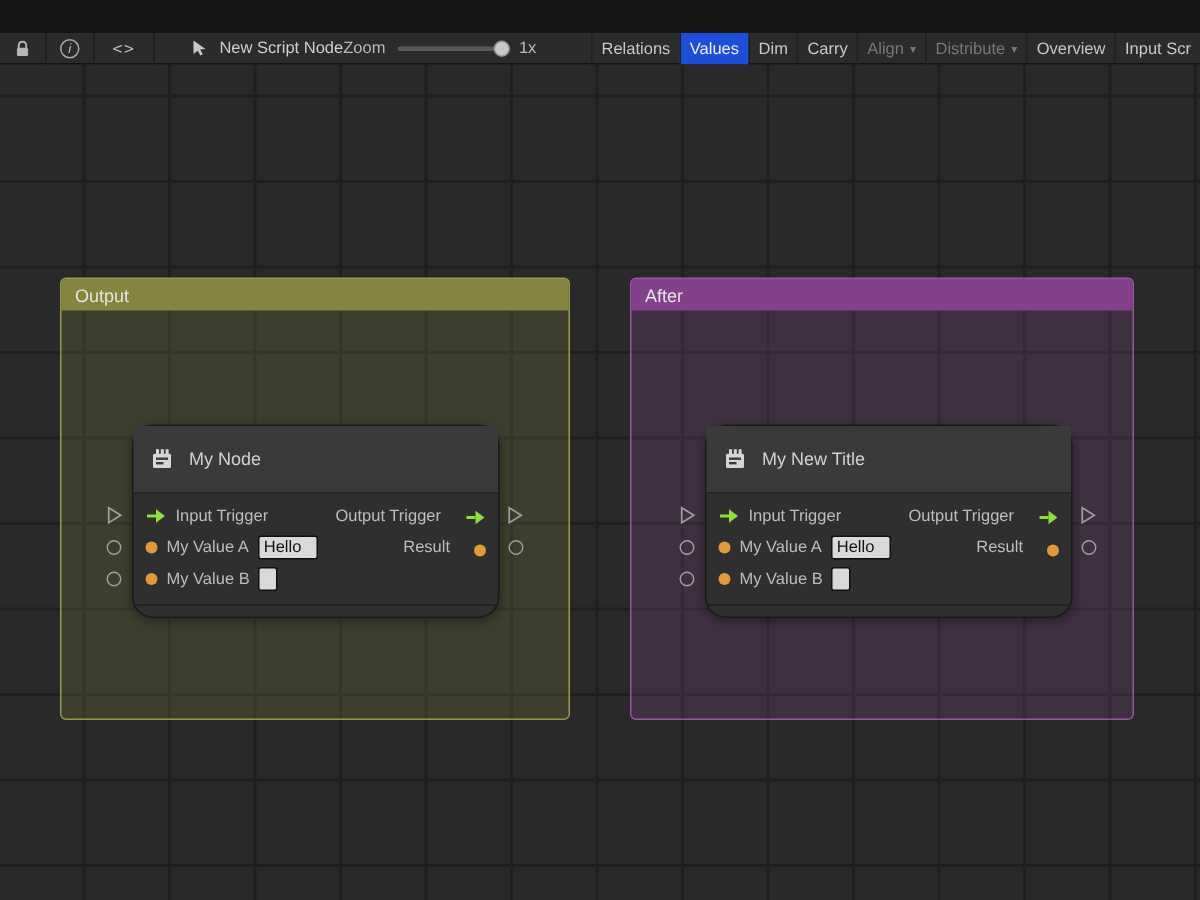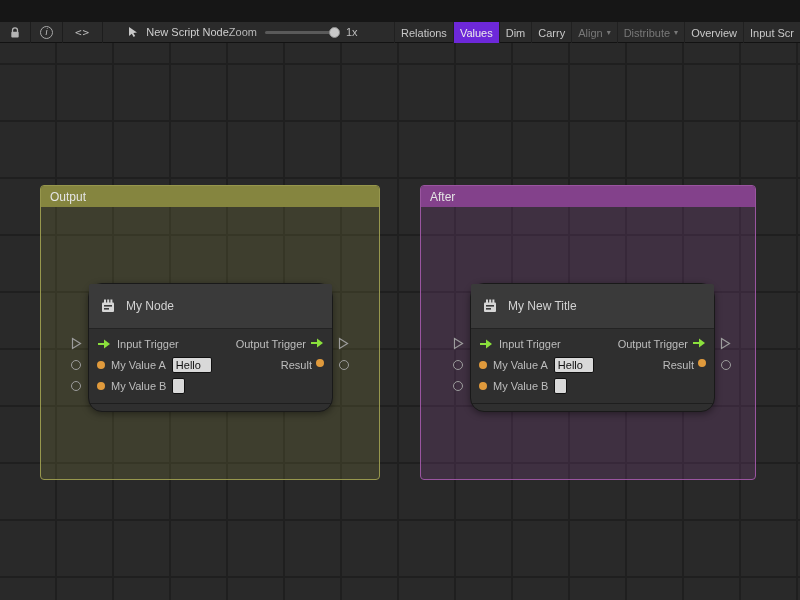--- a/index.html
+++ b/index.html
@@ -38,21 +38,21 @@
   .graphname { margin-left:7px; color:#cfcfcf; }
   .zoomlabel { color:#b9b9b9; }
   .slider-track { position:relative; margin-left:8px; width:72px; height:3px; background:#5a5a5a; border-radius:2px; }
   .slider-knob { position:absolute; right:-3px; top:-4px; width:11px; height:11px; border-radius:50%; background:#c9c9c9; border:1px solid #8e8e8e; }
   .zoomvalue { margin-left:9px; color:#bdbdbd; }
   .tright { position:absolute; right:0; top:0; height:21px; display:flex; }
   .tbtn {
     height:21px; display:flex; align-items:center; padding:0 6px;
     border-left:1px solid #202020; color:#c8c8c8; white-space:nowrap; cursor:default;
   }
-  .tbtn.active { background:#6d28d9; color:#ececec; }
+  .tbtn.active { background:#1d4ed8; color:#ececec; }
   .tbtn.disabled { color:#787878; }
   .dd { font-size:8px; margin-left:4px; }
   
   .canvas {
     position:absolute; left:0; top:43px; width:800px; height:557px;
     background-color:#292929;
     background-image:
       linear-gradient(#1f1f1f 2px, transparent 2px),
       linear-gradient(90deg, #1f1f1f 2px, transparent 2px);
     background-size:57px 57px;
@@ -76,21 +76,21 @@
   }
   .node.before { left:88px; top:283px; }
   .node.after  { left:470px; top:283px; }
   .nhead {
     height:45px; background:#3a3a3a; border-bottom:1px solid #232323;
     border-radius:2px 2px 0 0; display:flex; align-items:center; gap:9px; padding:0 10px;
   }
   .ntitle { font-size:12px; color:#d2d2d2; }
   .nbody { padding-top:4px; }
   .nrow { height:21px; display:flex; align-items:center; padding:0 8px; gap:6px; font-size:11px; color:#bdbdbd; }
-  .nrow .right { margin-left:auto; display:flex; align-items:flex-start; gap:4px; }
+  .nrow .right { margin-left:auto; display:flex; align-items:flex-end; gap:16px; }
   .nfoot { position:absolute; left:0; right:0; bottom:0; height:8px; border-top:1px solid #1e1e1e; }
   .vport { width:8px; height:8px; border-radius:50%; background:#e09a3c; flex:0 0 auto; }
   .field {
     background:#d9d9d9; border:1px solid #101010; border-radius:2px; height:16px;
     font-family:"Liberation Sans", sans-serif; font-size:11px; color:#111; padding:0 3px;
   }
   .field.hello { width:40px; }
   .field.small { width:13px; }
   
   .tport { position:absolute; width:11px; height:13px; }

